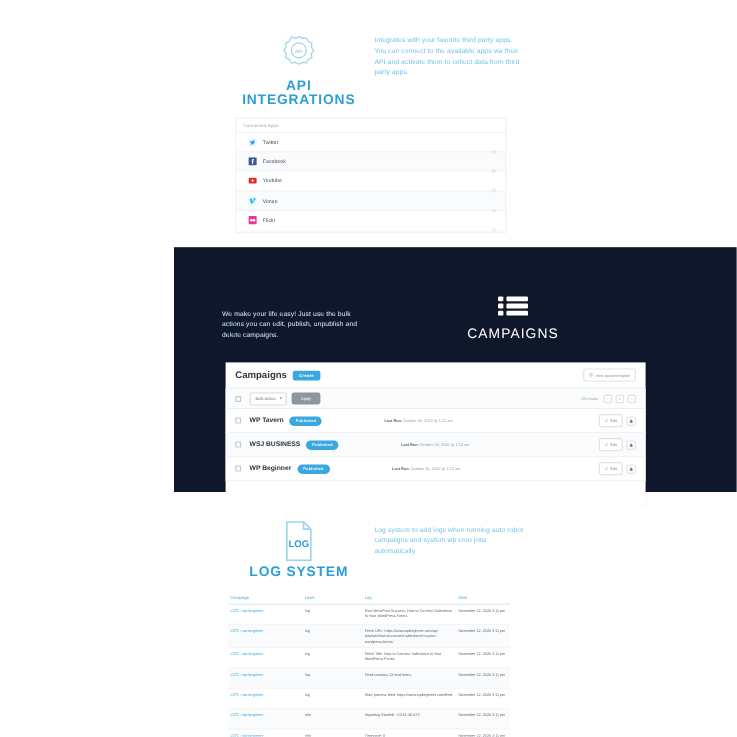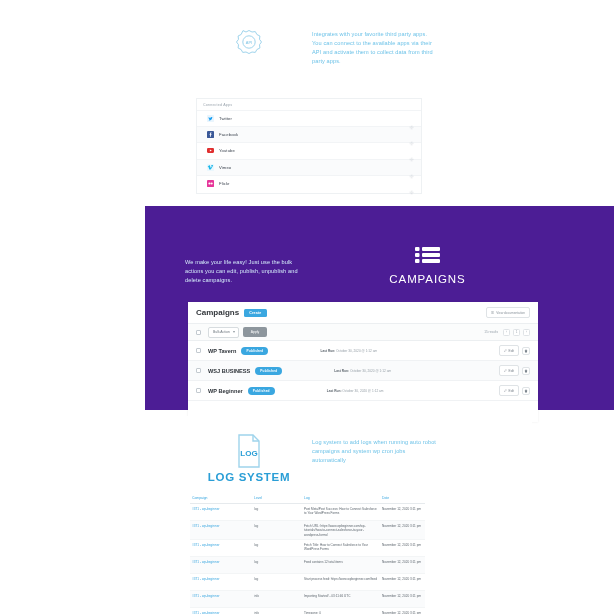--- a/index.html
+++ b/index.html
@@ -34,21 +34,21 @@
   }
   .app-row.alt { background: #fafbfc; }
   .app-ico { width: 7px; height: 7px; border-radius: 1px; flex: 0 0 auto; position: relative; }
   .app-ico svg { display:block; }
   .app-name { font-size: 4.2px; color: #3d4550; margin-left: 5px; letter-spacing: .1px; }
   .app-gear { margin-left: auto; width: 5px; height: 5px; opacity: .45; }
 
   
   .sec-camp {
     position: absolute; left: 145px; top: 206px; width: 469px; height: 204px;
-    background: #4c1d95;
+    background: #0f172a;
   }
   .camp-head { position: absolute; left: 40px; top: 40px; width: 395px; height: 56px; }
   .camp-desc {
     position: absolute; left: 0px; top: 12px; width: 125px;
     font-size: 5.6px; line-height: 1.62; color: #d6eefc; letter-spacing: .1px;
   }
   .camp-right { position: absolute; left: 175px; top: 0; width: 135px; text-align: center; }
   .camp-list-icon { width: 25px; height: 22px; margin: 0 auto 5px; }
   .camp-title { font-size: 11.5px; letter-spacing: .9px; color: #ffffff; font-weight: 400; }
 
@@ -151,20 +151,21 @@
 <div class="sec-api">
   <div class="api-head">
     <div class="api-left">
       <div class="api-badge-icon">
         <svg width="34" height="34" viewBox="0 0 34 34">
           <path d="M17 2.5 20 4l3.3-.4 1.6 2.9 3 1.5-.4 3.3 2 2.7-2 2.7.4 3.3-3 1.5-1.6 2.9L20 24l-3 1.5L14 24l-3.3.4-1.6-2.9-3-1.5.4-3.3-2-2.7 2-2.7-.4-3.3 3-1.5L11 2.6 14 4z" fill="none" stroke="#9fd4ec" stroke-width="1"></path>
           <circle cx="17" cy="14" r="6.2" fill="none" stroke="#9fd4ec" stroke-width="1"></circle>
           <text x="17" y="15.8" font-size="4" fill="#7cc3e4" text-anchor="middle" font-family="Liberation Sans, sans-serif">API</text>
         </svg>
       </div>
+      <div class="api-title">API INTEGRATIONS</div>
     </div>
     <div class="api-desc">Integrates with your favorite third party apps. You can connect to the available apps via their API and activate them to collect data from third party apps.</div>
   </div>
 
   <div class="apps-card">
     <div class="apps-label">Connected Apps</div>
 
     <div class="app-row">
       <span class="app-ico">
         <svg width="7" height="7" viewBox="0 0 16 16">

